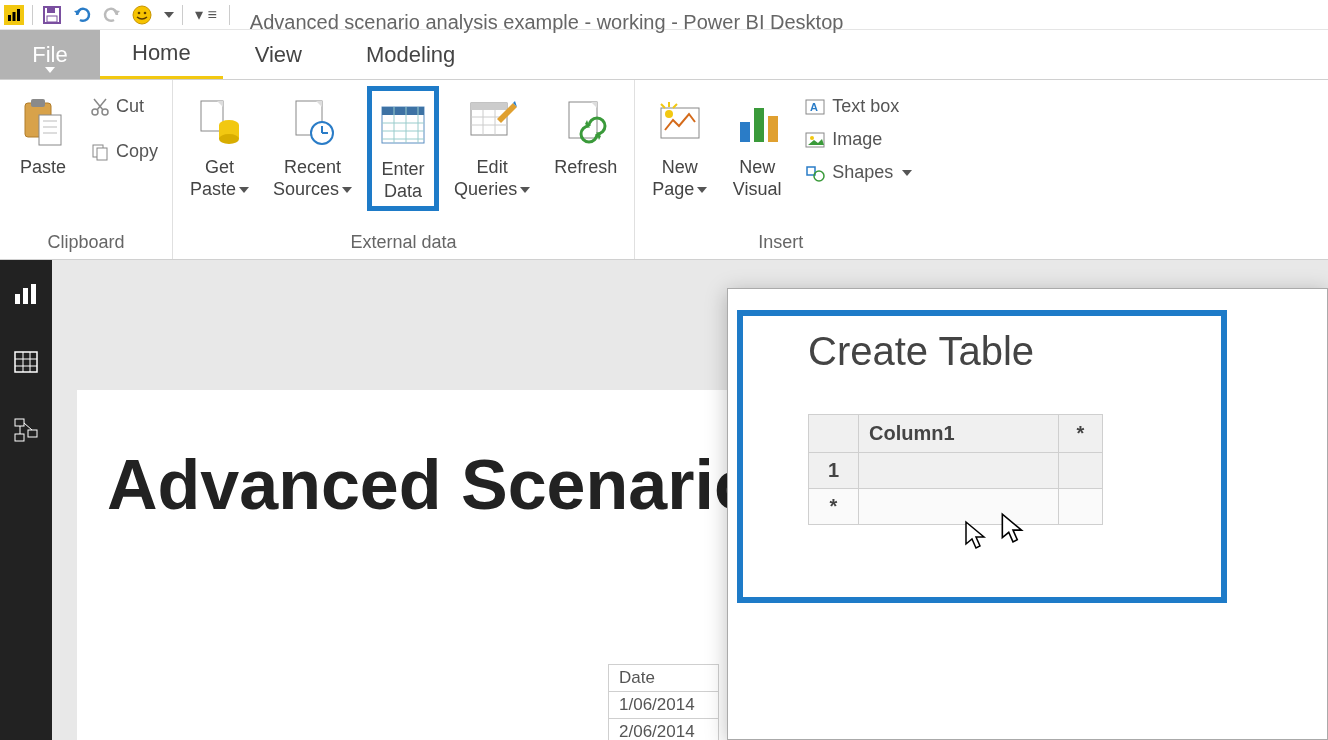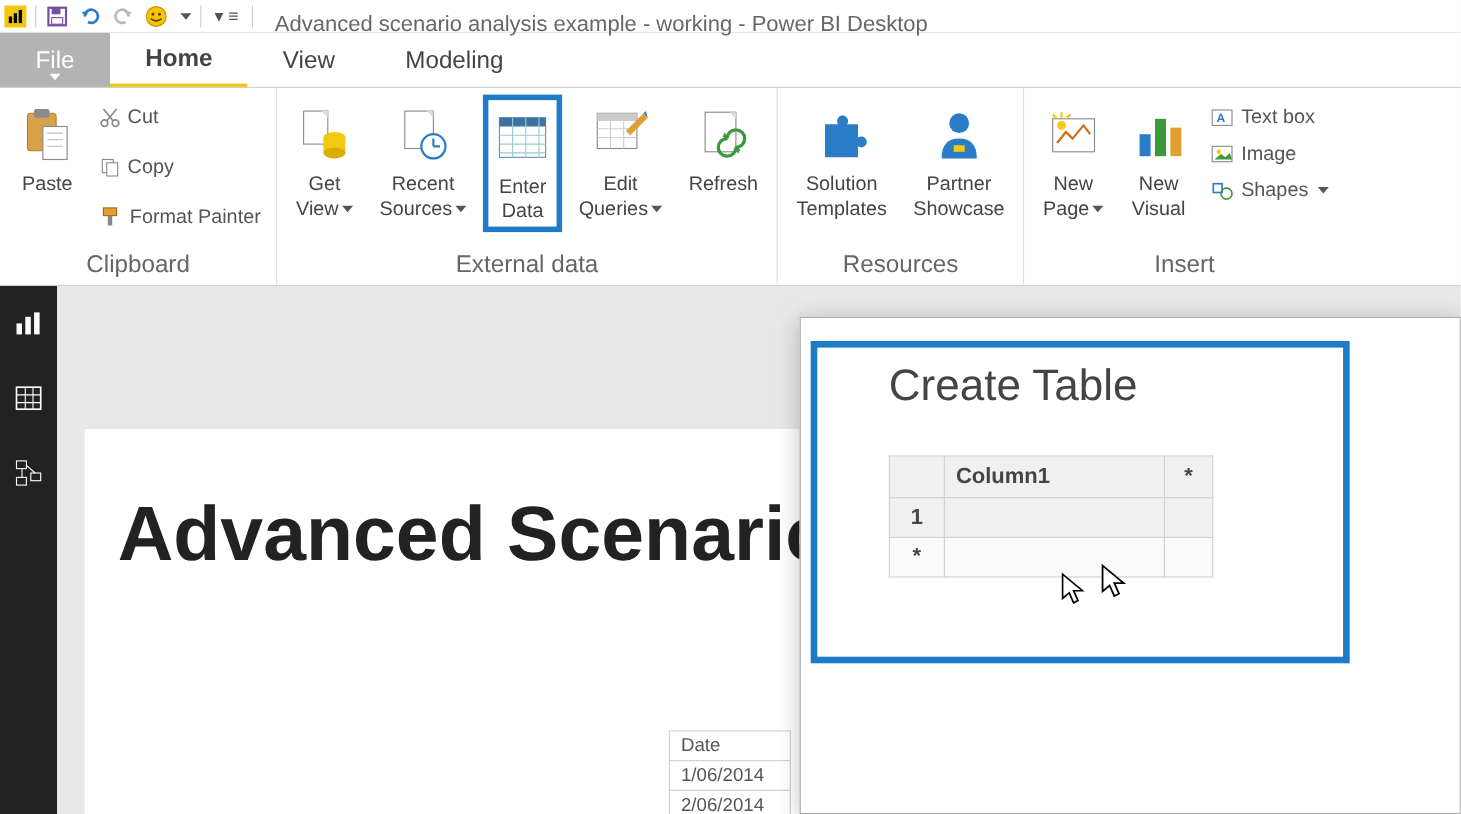--- a/index.html
+++ b/index.html
@@ -10,27 +10,27 @@
   .titlebar .qat { display: flex; align-items: center; gap: 8px; }
   .app-icon { width: 20px; height: 20px; background: #f2c811; display: flex; align-items: center; justify-content: center; font-size: 11px; font-weight: bold; color: #000; }
   .qat-btn { width: 22px; height: 22px; display: flex; align-items: center; justify-content: center; cursor: pointer; }
   .title-text { margin-left: 20px; font-size: 20px; color: #666; margin-top: 16px; }
 
   
   .tabs { height: 50px; display: flex; align-items: stretch; border-bottom: 1px solid #d0d0d0; background: #fff; }
   .tab-file { width: 100px; background: #b3b3b3; color: #fff; display: flex; align-items: center; justify-content: center; font-size: 22px; position: relative; }
   .tab-file-caret { position: absolute; bottom: 6px; left: 50%; transform: translateX(-50%); width: 0; height: 0; border-left: 5px solid transparent; border-right: 5px solid transparent; border-top: 6px solid #fff; }
   .tab { padding: 0 32px; display: flex; align-items: center; font-size: 22px; color: #444; cursor: pointer; }
-  .tab.active { border-bottom: 3px solid #f2c811; font-weight: bold; }
+  .tab.active { border-bottom: 3px solid #f2c811; }
 
   
   .ribbon { height: 180px; background: #fff; display: flex; border-bottom: 1px solid #d0d0d0; }
   .ribbon-group { display: flex; flex-direction: column; border-right: 1px solid #e0e0e0; padding: 6px 8px 2px 8px; }
   .ribbon-group-body { flex: 1; display: flex; align-items: flex-start; gap: 6px; }
-  .ribbon-group-label { text-align: center; font-size: 22px; color: #666; padding: 4px 0; }
+  .ribbon-group-label { text-align: center; font-size: 18px; color: #666; padding: 4px 0; }
 
   .big-btn { display: flex; flex-direction: column; align-items: center; justify-content: flex-end; padding: 4px 6px; cursor: pointer; border: 3px solid transparent; min-width: 70px; }
   .big-btn.highlighted { border: 5px solid #1e7bc8; }
   .big-btn .icon-slot { height: 60px; display: flex; align-items: center; justify-content: center; }
   .big-btn .lbl { font-size: 18px; color: #444; text-align: center; line-height: 1.2; margin-top: 4px; white-space: pre-line; }
   .caret-sm { display: inline-block; width: 0; height: 0; border-left: 5px solid transparent; border-right: 5px solid transparent; border-top: 6px solid #555; margin-left: 3px; vertical-align: middle; }
 
   .small-row { display: flex; align-items: center; gap: 6px; font-size: 18px; color: #555; padding: 4px 6px; cursor: pointer; }
 
   
@@ -156,46 +156,39 @@
             </svg>
           <span>Cut</span>
         </div>
         <div class="small-row">
           <svg width="20" height="20" viewBox="0 0 20 20">
               <rect x="3" y="3" width="10" height="12" fill="#fff" stroke="#888"></rect>
               <rect x="7" y="6" width="10" height="12" fill="#fff" stroke="#888"></rect>
             </svg>
           <span>Copy</span>
         </div>
-        <div class="small-row">
-          <svg width="22" height="22" viewBox="0 0 22 22">
-              <rect x="4" y="3" width="12" height="7" fill="#e0a030" stroke="#a06810"></rect>
-              <rect x="8" y="10" width="4" height="9" fill="#888"></rect>
-            </svg>
-          <span>Format Painter</span>
-        </div>
       </div>
     </div>
     <div class="ribbon-group-label">Clipboard</div>
   </div>
 
   <div class="ribbon-group">
     <div class="ribbon-group-body">
       <div class="big-btn">
         <div class="icon-slot">
           <svg width="46" height="52" viewBox="0 0 46 52">
               <rect x="4" y="4" width="22" height="30" fill="#fff" stroke="#888"></rect>
               <path d="M20 4 L26 10 L26 4 Z" fill="#ddd"></path>
               <ellipse cx="32" cy="28" rx="10" ry="5" fill="#f2c811"></ellipse>
               <rect x="22" y="28" width="20" height="14" fill="#f2c811"></rect>
               <ellipse cx="32" cy="42" rx="10" ry="5" fill="#d8ad00"></ellipse>
             </svg>
         </div>
         <div class="lbl"><span>Get
-View</span><span class="caret-sm"></span></div>
+Paste</span><span class="caret-sm"></span></div>
       </div>
       <div class="big-btn">
         <div class="icon-slot">
           <svg width="46" height="52" viewBox="0 0 46 52">
               <rect x="6" y="4" width="26" height="34" fill="#fff" stroke="#888"></rect>
               <path d="M26 4 L32 10 L32 4 Z" fill="#ddd"></path>
               <circle cx="32" cy="36" r="11" fill="#fff" stroke="#2a7cc7" stroke-width="2"></circle>
               <line x1="32" y1="36" x2="32" y2="29" stroke="#2a7cc7" stroke-width="2"></line>
               <line x1="32" y1="36" x2="38" y2="36" stroke="#2a7cc7" stroke-width="2"></line>
             </svg>
@@ -245,45 +238,20 @@
               <path d="M22 26 L27 30 L24 22 Z" fill="#3a9a3a"></path>
               <path d="M38 38 L33 34 L36 42 Z" fill="#3a9a3a"></path>
             </svg>
         </div>
         <div class="lbl">Refresh</div>
       </div>
     </div>
     <div class="ribbon-group-label">External data</div>
   </div>
 
-  <div class="ribbon-group">
-    <div class="ribbon-group-body">
-      <div class="big-btn">
-        <div class="icon-slot">
-          <svg width="50" height="50" viewBox="0 0 50 50">
-              <path d="M10 15 h12 a5 5 0 1 1 8 0 h10 v12 a5 5 0 1 1 0 8 v10 h-30 z" fill="#2a7cc7"></path>
-            </svg>
-        </div>
-        <div class="lbl">Solution
-Templates</div>
-      </div>
-      <div class="big-btn">
-        <div class="icon-slot">
-          <svg width="44" height="50" viewBox="0 0 44 50">
-              <circle cx="22" cy="14" r="9" fill="#2a7cc7"></circle>
-              <path d="M6 46 Q6 28 22 28 Q38 28 38 46 Z" fill="#2a7cc7"></path>
-              <rect x="17" y="34" width="10" height="6" fill="#f2c811"></rect>
-            </svg>
-        </div>
-        <div class="lbl">Partner
-Showcase</div>
-      </div>
-    </div>
-    <div class="ribbon-group-label">Resources</div>
-  </div>
 
   <div class="ribbon-group" style="border-right:none;">
     <div class="ribbon-group-body">
       <div class="big-btn">
         <div class="icon-slot">
           <svg width="50" height="50" viewBox="0 0 50 50">
               <rect x="6" y="10" width="38" height="30" fill="#fff" stroke="#888"></rect>
               <path d="M10 32 L18 22 L24 28 L34 16 L40 24" fill="none" stroke="#d46a1a" stroke-width="2"></path>
               <circle cx="14" cy="16" r="4" fill="#f2c811"></circle>
               <path d="M6 6 L10 10 M14 4 L14 9 M22 6 L18 10" stroke="#f2c811" stroke-width="2"></path>

